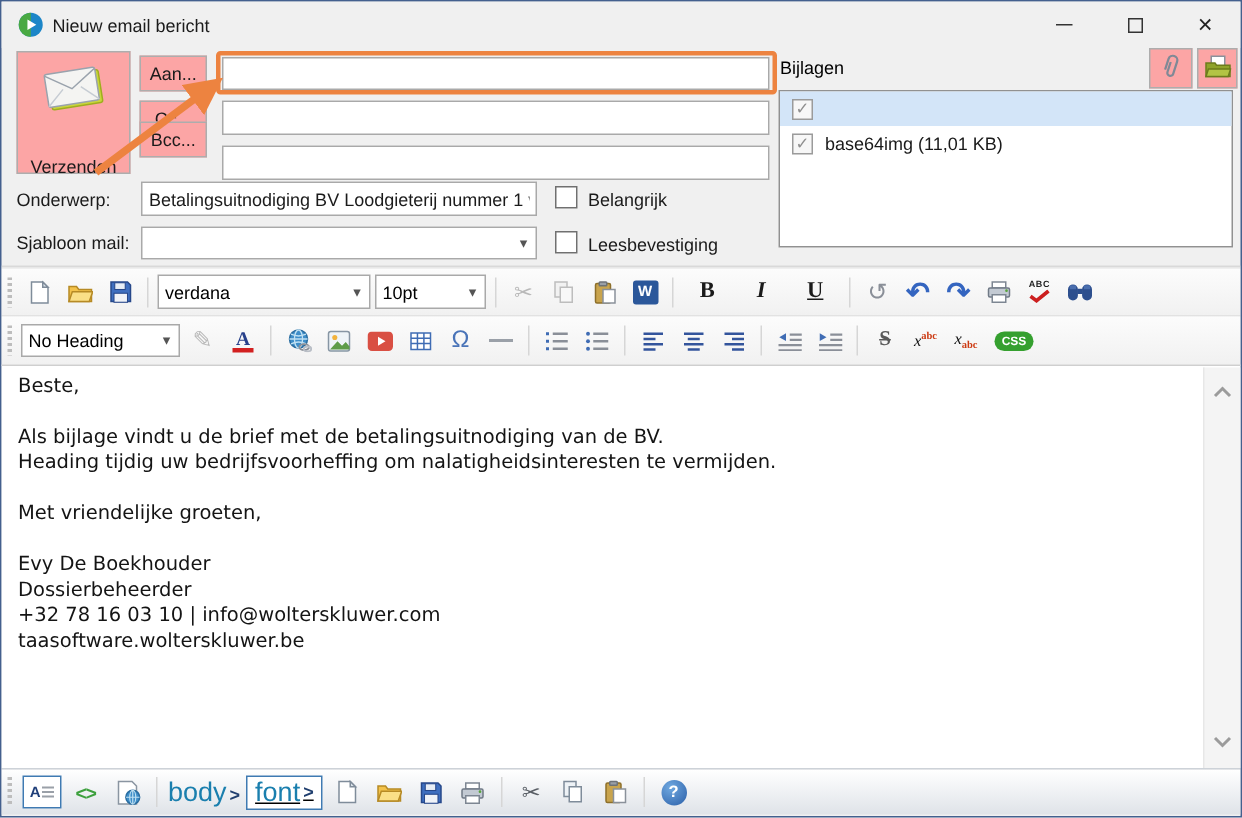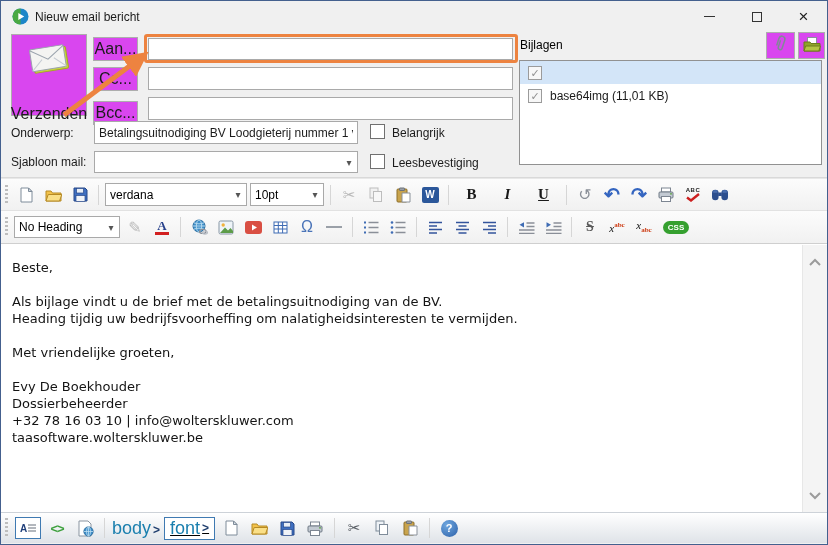--- a/index.html
+++ b/index.html
@@ -10,21 +10,21 @@
   .titlebar { position:absolute; left:0; top:0; width:826px; height:31px; background:#f0f0f0; }
   .appicon { position:absolute; left:11px; top:7px; }
   .title { position:absolute; left:34px; top:9px; font-size:12px; color:#1b1b1b; }
   .winctrls { position:absolute; right:0; top:0; height:31px; display:flex; }
   .wc { width:47px; height:31px; display:flex; align-items:center; justify-content:center; color:#222; }
   .wc .dash { width:11px; height:1px; background:#333; }
   .wc .boxg { width:10px; height:10px; border:1px solid #333; }
   .wc .x { font-size:17px; line-height:1; color:#222; }
 
   
-  .btn { background:#d946ef; border:1px solid #adadad; font-size:16px; color:#1b1b1b;
+  .btn { background:#fca5a5; border:1px solid #adadad; font-size:12px; color:#1b1b1b;
          display:flex; align-items:center; justify-content:center; }
   .field { position:absolute; background:#fff; border:1px solid #a9a9a9; font-size:12px; padding:2px 4px;
            font-family:"Liberation Sans",sans-serif; color:#1b1b1b; }
   .send { position:absolute; left:10px; top:33px; width:76px; height:82px; flex-direction:column; gap:24px; padding-top:6px; justify-content:flex-start; }
   .rcptbtn { position:absolute; left:92px; width:45px; height:24px; }
   .lbl { position:absolute; font-size:12px; color:#1b1b1b; }
   .ddown { position:absolute; background:#fff; border:1px solid #a9a9a9; display:flex; align-items:center; }
   .ddown .val { flex:1; font-size:12px; padding:0 4px; white-space:nowrap; overflow:hidden; }
   .ddown .arr { width:16px; text-align:center; font-size:10px; color:#555; }
   .cb { position:absolute; width:15px; height:15px; border:1px solid #707070; background:#fff; }
@@ -64,21 +64,21 @@
   .ic-fc .bar { width:14px; height:3px; background:#d22020; }
   .ic-hr { width:16px; height:2px; background:#9aa0a8; }
   .ic-css { background:#35a02f; color:#fff; font-size:8px; font-weight:bold; padding:2px 5px; border-radius:8px; }
   .omega { color:#4a74b8; font-size:16px; }
   .strk { font-family:"Liberation Serif",serif; font-size:14px; font-weight:bold; text-decoration:line-through; color:#5a5a5a; }
   .supsub { font-size:11px; color:#111; font-family:"Liberation Serif",serif; font-style:italic; }
   .supsub .r { color:#cc3a12; font-size:7px; font-style:normal; font-weight:bold; }
 
   
   .editor { position:absolute; left:0; top:242px; width:826px; height:269px; background:#fff; border-top:1px solid #cfcfcf; }
-  .ebody { position:absolute; left:11px; top:15px; width:770px; font-family:"DejaVu Sans",sans-serif;
+  .ebody { position:absolute; left:11px; top:5px; width:770px; font-family:"DejaVu Sans",sans-serif;
            font-size:13px; color:#141414; }
   .bline { height:17px; line-height:17px; white-space:pre; }
   .scroll { position:absolute; right:0; top:1px; width:25px; height:267px; background:#f4f4f4; border-left:1px solid #e7e7e7; }
   .sarrow { position:absolute; left:5px; }
 
   
   .sbar { position:absolute; left:0; top:511px; width:826px; height:31px; display:flex; align-items:center; gap:4px;
           padding-left:4px; background:linear-gradient(#ffffff,#dfe3e8); border-top:1px solid #cdd2d8; }
   .sb-design { width:26px; height:22px; border:1px solid #3f7ab2; background:#fff; display:flex;
                align-items:center; justify-content:center; gap:1px; }
@@ -133,21 +133,21 @@
   </button>
 
   <button class="btn rcptbtn" style="top:36px;">
       <span>Aan...</span>
     </button>
   <input class="field" style="left: 147px; top: 37px; width: 365px; height: 22px;" value="">
   <button class="btn rcptbtn" style="top:66px;">
       <span>Cc...</span>
     </button>
   <input class="field" style="left: 147px; top: 66px; width: 365px; height: 23px;" value="">
-  <button class="btn rcptbtn" style="top:100px;text-align:right;">
+  <button class="btn rcptbtn" style="top:80px;text-align:right;">
       <span>Bcc...</span>
     </button>
   <input class="field" style="left: 147px; top: 96px; width: 365px; height: 23px;" value="">
 
   <div class="hl-box"></div>
   <svg class="arrow-svg" width="125" height="90">
     <defs>
       <marker id="ah" markerWidth="5" markerHeight="5" refX="3.6" refY="2.5" orient="auto">
         <path d="M0 0 L5 2.5 L0 5z" fill="#ED8340"></path>
       </marker>

